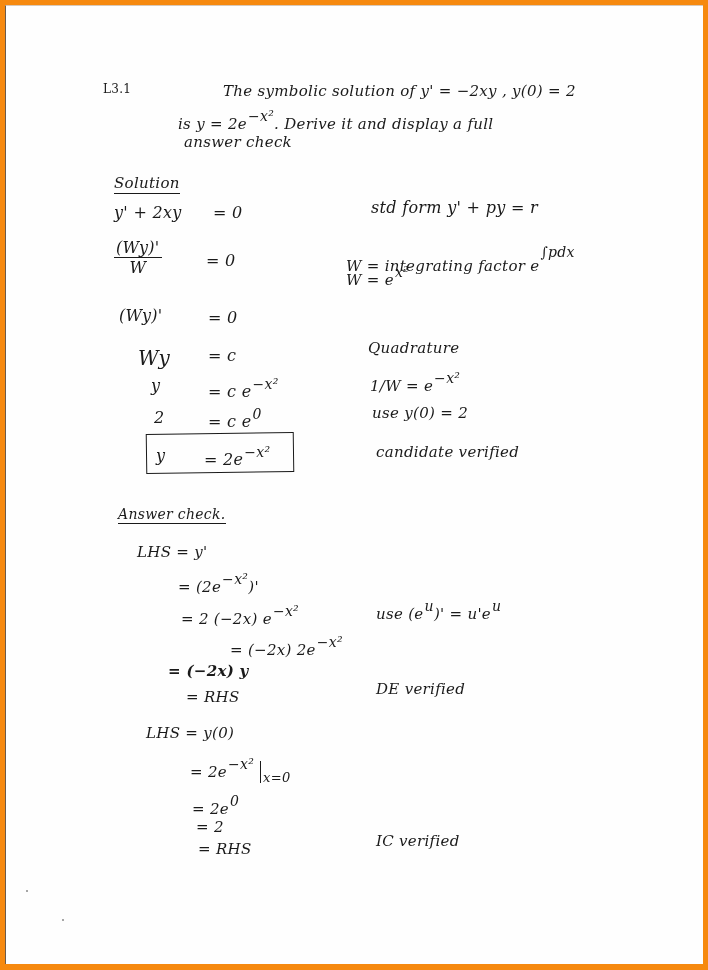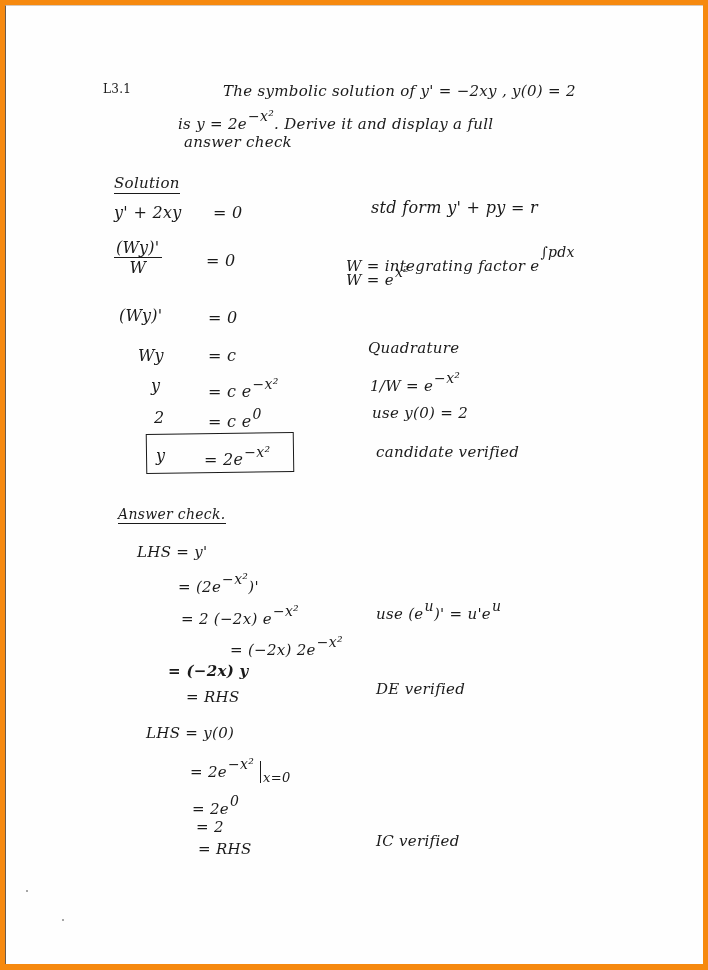--- a/index.html
+++ b/index.html
@@ -57,21 +57,21 @@
   <div class="hw" style="left:340px;top:238px;">
     <span>W = integrating factor  e</span><span class="sup" style="vertical-align:14px;">∫pdx</span>
   </div>
   <div class="hw" style="left:340px;top:258px;">
     <span>W = e</span><span class="sup">x²</span>
   </div>
 
   <div class="hw" style="left:113px;top:300px;font-size:16px;">(Wy)'</div>
   <div class="hw" style="left:202px;top:302px;font-size:16px;">= 0</div>
 
-  <div class="hw" style="left:132px;top:340px;font-size:16px;">Wy</div>
+  <div class="hw" style="left:132px;top:340px;font-size:20px;">Wy</div>
   <div class="hw" style="left:202px;top:340px;font-size:16px;">= c</div>
   <div class="hw" style="left:362px;top:333px;">Quadrature</div>
 
   <div class="hw" style="left:145px;top:370px;font-size:16px;">y</div>
   <div class="hw" style="left:202px;top:370px;font-size:16px;">
     <span>= c e</span><span class="sup">−x²</span>
   </div>
   <div class="hw" style="left:364px;top:364px;">
     <span>1/W = e</span><span class="sup">−x²</span>
   </div>

